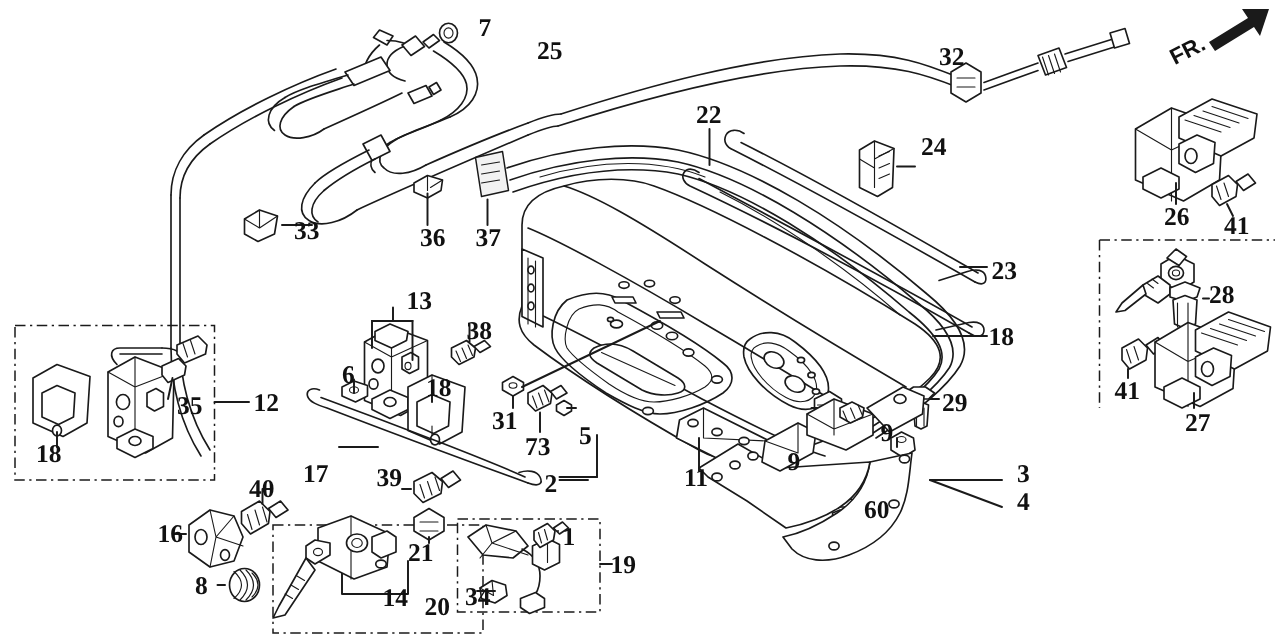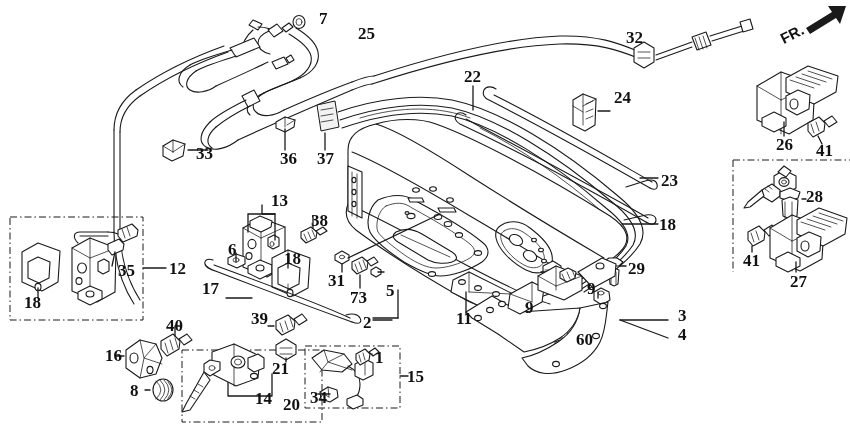--- a/index.html
+++ b/index.html
@@ -486,30 +486,30 @@
   <div class="lbl" style="left:790px;top:273px">27</div>
   <div class="lbl" style="left:628px;top:260px">29</div>
   <div class="lbl" style="left:587px;top:280px">9</div>
   <div class="lbl" style="left:328px;top:272px">31</div>
   <div class="lbl" style="left:350px;top:289px">73</div>
   <div class="lbl" style="left:386px;top:282px">5</div>
   <div class="lbl" style="left:24px;top:294px">18</div>
   <div class="lbl" style="left:525px;top:299px">9</div>
   <div class="lbl" style="left:678px;top:307px">3</div>
   <div class="lbl" style="left:678px;top:326px">4</div>
-  <div class="lbl" style="left:202px;top:280px">17</div>
+  <div class="lbl" style="left:202px;top:307px">17</div>
   <div class="lbl" style="left:363px;top:314px">2</div>
   <div class="lbl" style="left:456px;top:310px">11</div>
   <div class="lbl" style="left:166px;top:317px">40</div>
   <div class="lbl" style="left:251px;top:310px">39</div>
   <div class="lbl" style="left:105px;top:347px">16</div>
   <div class="lbl" style="left:375px;top:349px">1</div>
   <div class="lbl" style="left:576px;top:331px">60</div>
   <div class="lbl" style="left:272px;top:360px">21</div>
-  <div class="lbl" style="left:407px;top:368px">15</div>
+  <div class="lbl" style="left:407px;top:368px">19</div>
   <div class="lbl" style="left:130px;top:382px">8</div>
   <div class="lbl" style="left:310px;top:389px">34</div>
   <div class="lbl" style="left:255px;top:390px">14</div>
   <div class="lbl" style="left:283px;top:396px">20</div>
 
   <div class="frtxt" style="left:785px;top:30px">FR.</div>
 
 
 </div>
 

